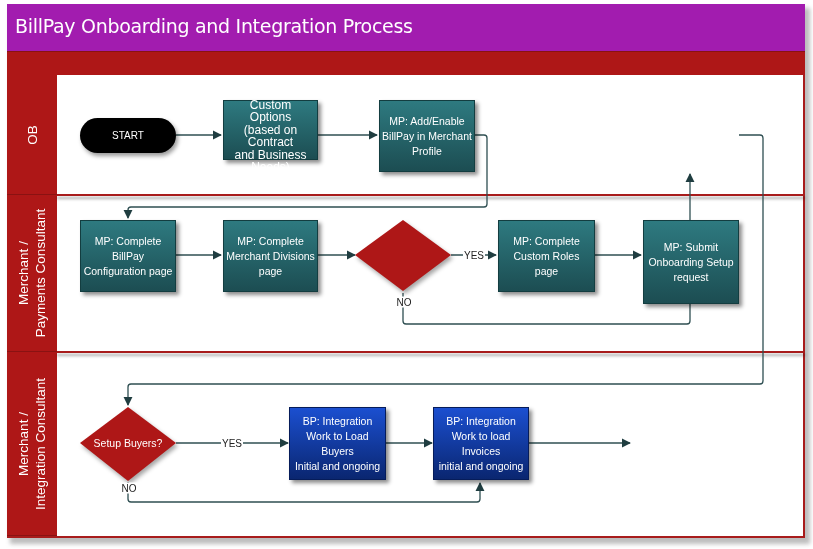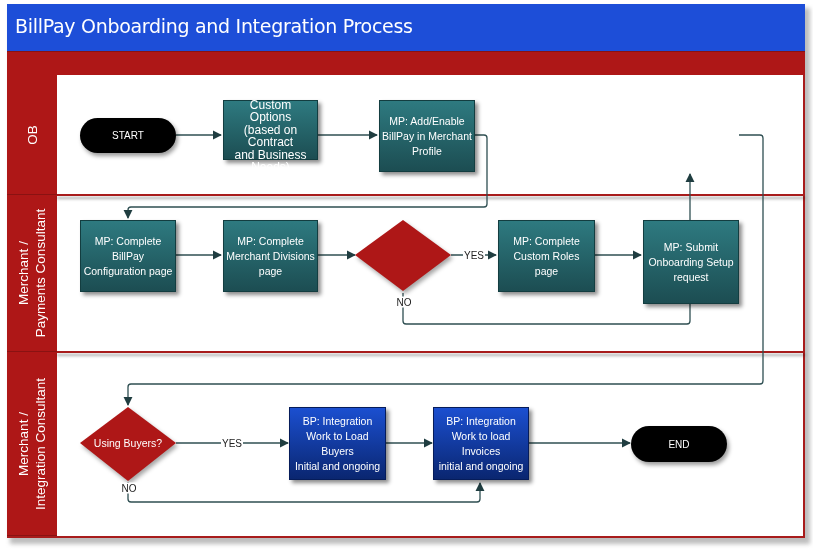--- a/index.html
+++ b/index.html
@@ -4,21 +4,21 @@
 <style>
   html, body { margin: 0; padding: 0; background: #ffffff; }
   body { width: 813px; height: 549px; position: relative; overflow: hidden;
          font-family: "Liberation Sans", sans-serif; }
   #stage { position: absolute; left: 0; top: 0; width: 813px; height: 549px; }
   .frame-shadow { position: absolute; left: 10px; top: 8px; width: 800px; height: 536px;
                   background: #bdbdbd; filter: blur(2px); }
   .frame { position: absolute; left: 7px; top: 4px; width: 798px; height: 534px;
            background: #ffffff; border: 2px solid #a81c1c; box-sizing: border-box; }
   .title-bar { position: absolute; left: 7px; top: 4px; width: 798px; height: 48px;
-               background: #1d4ed8; box-sizing: border-box; border-bottom: 1px solid #8a1212; }
+               background: #a21caf; box-sizing: border-box; border-bottom: 1px solid #8a1212; }
   .title-text { position: absolute; left: 8px; top: 11px; color: #ffffff; font-size: 19px;
                 font-family: "DejaVu Sans", sans-serif; letter-spacing: -0.3px; }
   .sub-bar { position: absolute; left: 7px; top: 52px; width: 798px; height: 23px; background: #ae1717; }
   .lane-label { position: absolute; left: 7px; width: 50px; background: #ae1717;
                 box-sizing: border-box; border-bottom: 1px solid #8a1212; }
   .lane-label-text { position: absolute; left: 50%; top: 50%; color: #ffffff; font-size: 13.5px;
                      transform: translate(-50%, -50%) rotate(-90deg); white-space: pre; text-align: center;
                      line-height: 17px; }
   .lane-divider { position: absolute; left: 57px; width: 748px; height: 2px; background: #a81c1c;
                   box-shadow: 0 3px 3px rgba(0,0,0,0.35); }
@@ -122,25 +122,24 @@
 page</div>
   <span class="dec-label" style="left:390px;top:255px;margin-top:44px;">Custom Roles?</span>
   <span class="edge-label" style="left:474px;top:255px;">YES</span>
   <span class="edge-label" style="left:404px;top:302px;">NO</span>
   <div class="proc" style="left:498px;top:220px;width:97px;height:72px;">MP: Complete
 Custom Roles page</div>
   <div class="proc" style="left:643px;top:220px;width:96px;height:84px;">MP: Submit
 Onboarding Setup
 request</div>
 
-  <span class="dec-label" style="left:128px;top:443px;">Using Buyers?</span>
+  <span class="dec-label" style="left:128px;top:443px;">Setup Buyers?</span>
   <span class="edge-label" style="left:232px;top:443px;">YES</span>
   <span class="edge-label" style="left:129px;top:488px;">NO</span>
   <div class="proc blue" style="left:289px;top:407px;width:97px;height:73px;">BP: Integration
 Work to Load
 Buyers
 Initial and ongoing</div>
   <div class="proc blue" style="left:433px;top:407px;width:96px;height:73px;">BP: Integration
 Work to load
 Invoices
 initial and ongoing</div>
-  <div class="term" style="left:631px;top:426px;width:96px;height:36px;">END</div>
 </div>
 
 </body></html>

